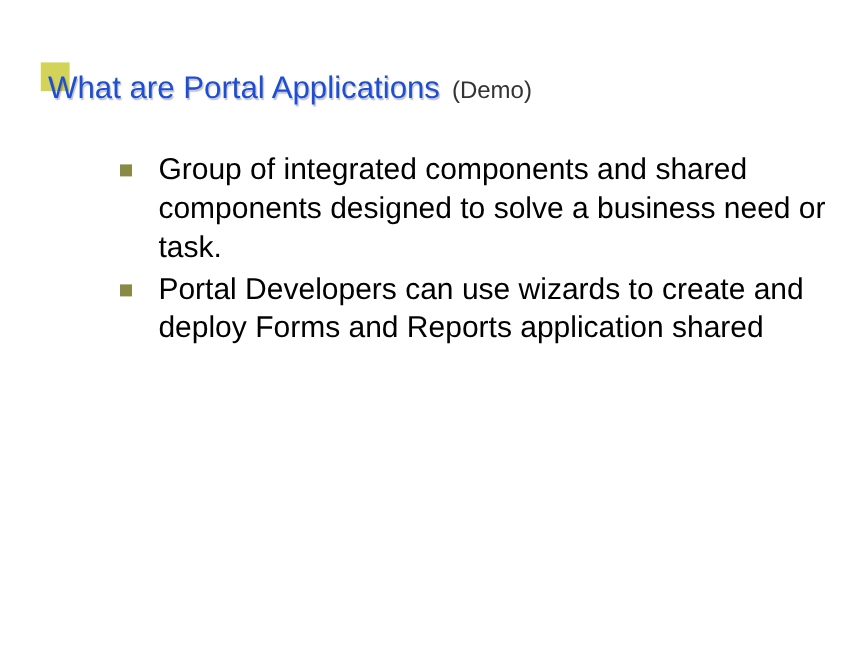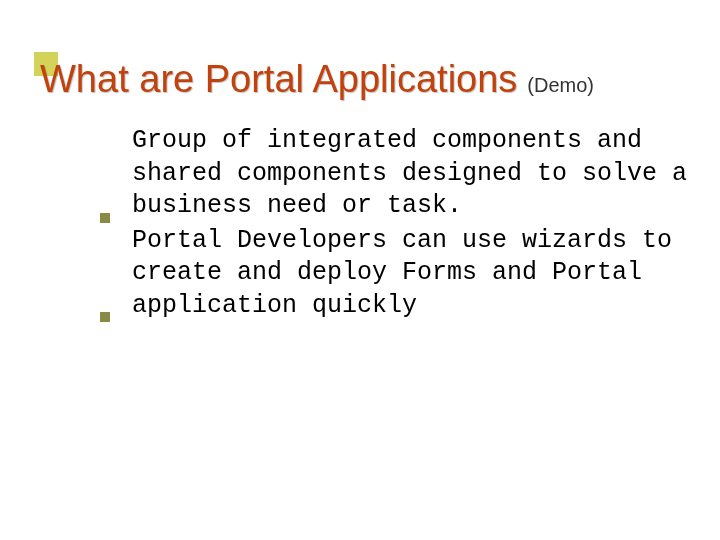--- a/index.html
+++ b/index.html
@@ -26,43 +26,42 @@
     z-index: 1;
   }
   .title-line {
     position: relative;
     z-index: 2;
     display: flex;
     align-items: baseline;
     gap: 10px;
   }
   .title-main {
-    font-size: 38px;
-    color: #c2410c;
+    font-size: 26px;
+    color: #1d4ed8;
     font-weight: 400;
     letter-spacing: 0px;
     text-shadow: 1px 1px 1px rgba(0,0,0,0.25);
   }
   .title-suffix {
     font-size: 20px;
     color: #333333;
     font-weight: 400;
     text-align: right;
   }
   .content {
     position: absolute;
     top: 125px;
     left: 100px;
     right: 30px;
   }
   .bullet-item {
     display: flex;
-    align-items: flex-end;
+    align-items: flex-start;
     margin-bottom: 2px;
-    font-family: Liberation Mono, monospace;
   }
   .bullet-square {
     flex: 0 0 auto;
     width: 10px;
     height: 10px;
     background: #8a8a47;
     margin-top: 12px;
     margin-right: 22px;
   }
   .bullet-text {
@@ -83,15 +82,15 @@
   </div>
 </div>
 
 <div class="content">
   <div class="bullet-item">
     <div class="bullet-square"></div>
     <div class="bullet-text">Group of integrated components and shared components designed to solve a business need or task.</div>
   </div>
   <div class="bullet-item">
     <div class="bullet-square"></div>
-    <div class="bullet-text">Portal Developers can use wizards to create and deploy Forms and Portal application quickly</div>
+    <div class="bullet-text">Portal Developers can use wizards to create and deploy Forms and Reports application shared</div>
   </div>
 </div>
 
 </body></html>

